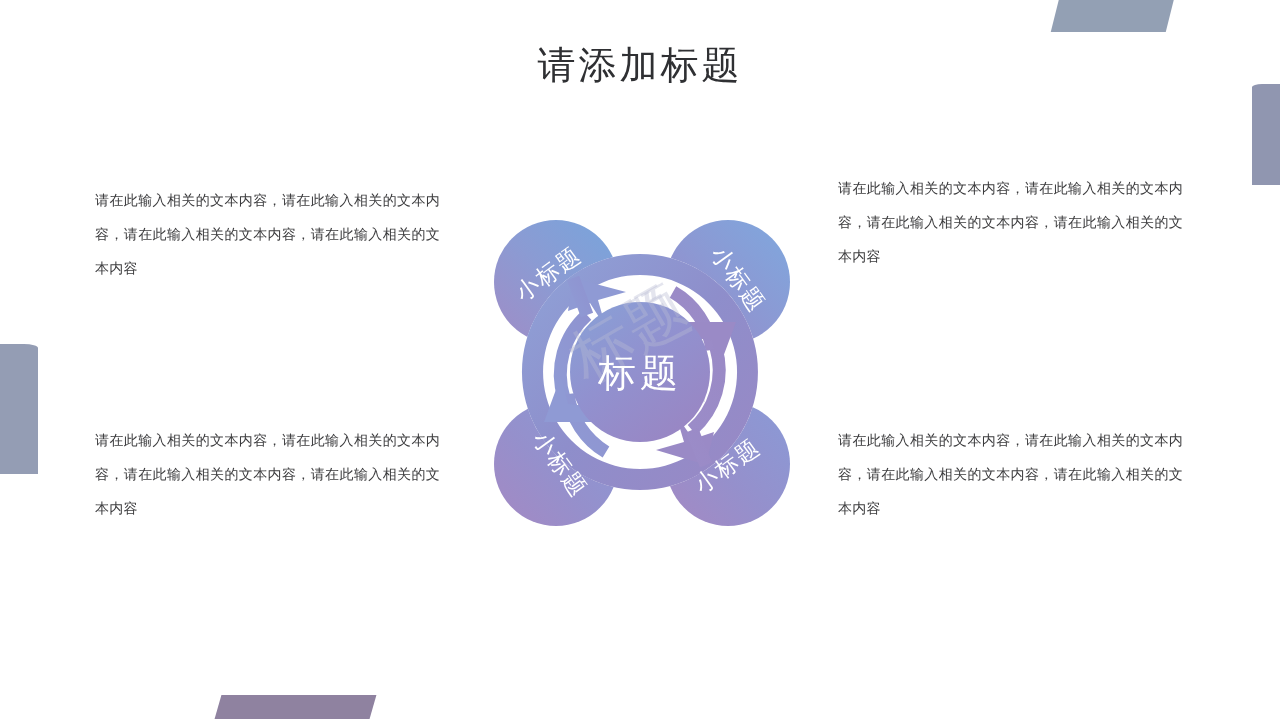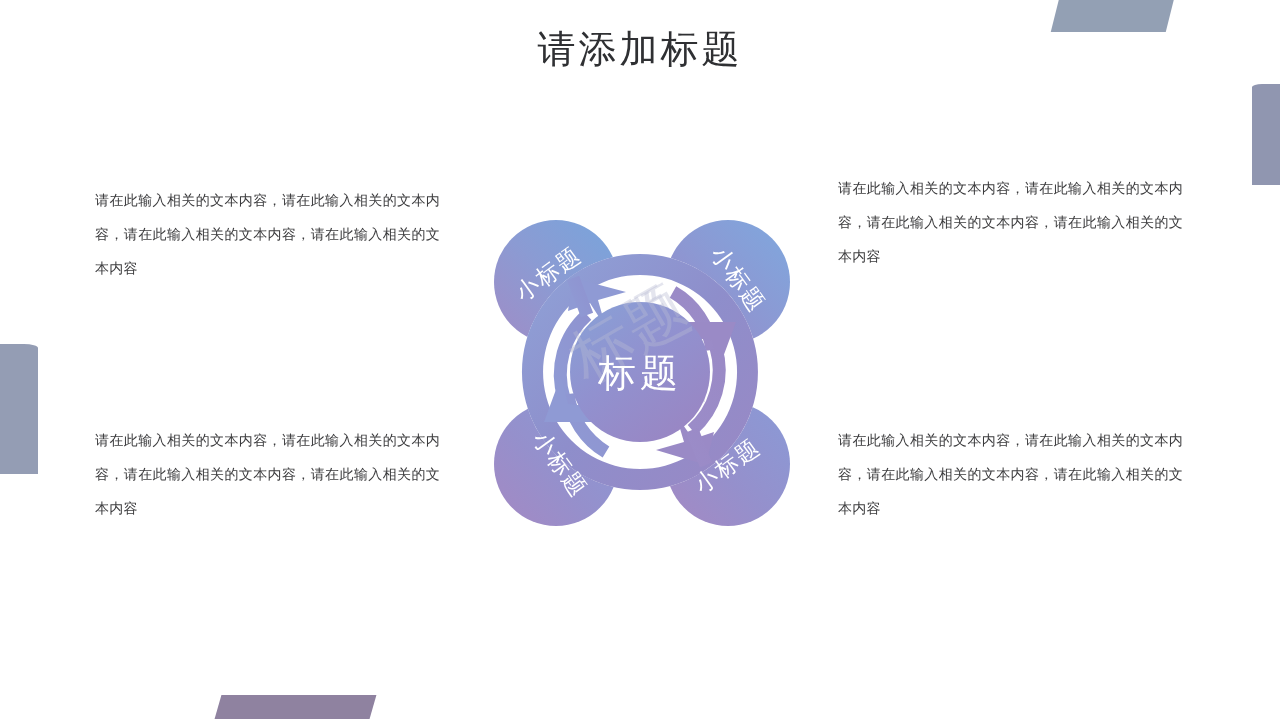--- a/index.html
+++ b/index.html
@@ -49,21 +49,21 @@
     left: 218px;
     width: 155px;
     height: 24px;
     background: #8f82a0;
     transform: skewX(-16deg);
   }
 
   
   #page-title {
     position: absolute;
-    top: 24px;
+    top: 40px;
     left: 0;
     width: 1280px;
     text-align: center;
     font-size: 38px;
     letter-spacing: 3px;
     color: #2f3033;
     font-family: Liberation Serif, serif;
     text-shadow: 1px 1px 0 rgba(255,255,255,0.9);
   }
 

